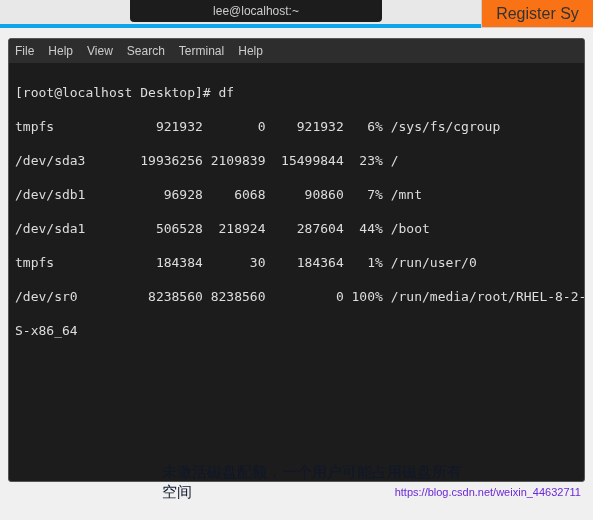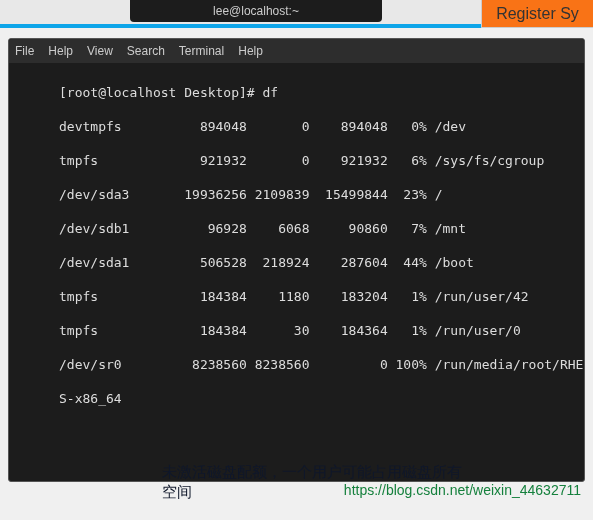--- a/index.html
+++ b/index.html
@@ -65,35 +65,35 @@
     gap: 14px;
   }
   .menu-bar span { cursor: pointer; }
   .term-body {
     padding: 4px 6px;
     color: #ddd;
     font-size: 13px;
     line-height: 17px;
     white-space: pre;
   }
-  .row { white-space: pre; margin-left: 44px; }
+  .row { white-space: pre; }
   .overlay-red {
     position: absolute;
     color: #0f172a;
     font-family: sans-serif;
     font-size: 15px;
     line-height: 20px;
     pointer-events: none;
   }
   .watermark {
     position: absolute;
     right: 12px; bottom: 22px;
-    color: #15803d;
+    color: #6d28d9;
     font-family: sans-serif;
-    font-size: 14px;
+    font-size: 11px;
     pointer-events: none;
   }
 </style>
 </head>
 <body>
 
 <div class="top-bar">
   <div class="top-title-band">lee@localhost:~</div>
   <div class="register-btn">Register Sy</div>
 </div>
@@ -102,26 +102,24 @@
   <div class="menu-bar">
     <span>File</span>
     <span>Help</span>
     <span>View</span>
     <span>Search</span>
     <span>Terminal</span>
     <span>Help</span>
   </div>
   <div class="term-body">
 <div class="row">[root@localhost Desktop]# df</div>
-<div class="row">devtmpfs          894048       0    894048   0% /dev</div>
 <div class="row">tmpfs             921932       0    921932   6% /sys/fs/cgroup</div>
 <div class="row">/dev/sda3       19936256 2109839  15499844  23% /</div>
 <div class="row">/dev/sdb1          96928    6068     90860   7% /mnt</div>
 <div class="row">/dev/sda1         506528  218924    287604  44% /boot</div>
-<div class="row">tmpfs             184384    1180    183204   1% /run/user/42</div>
 <div class="row">tmpfs             184384      30    184364   1% /run/user/0</div>
 <div class="row">/dev/sr0         8238560 8238560         0 100% /run/media/root/RHEL-8-2-0-BaseO</div>
 <div class="row">S-x86_64</div>
 
 
 
 
 
 
 

